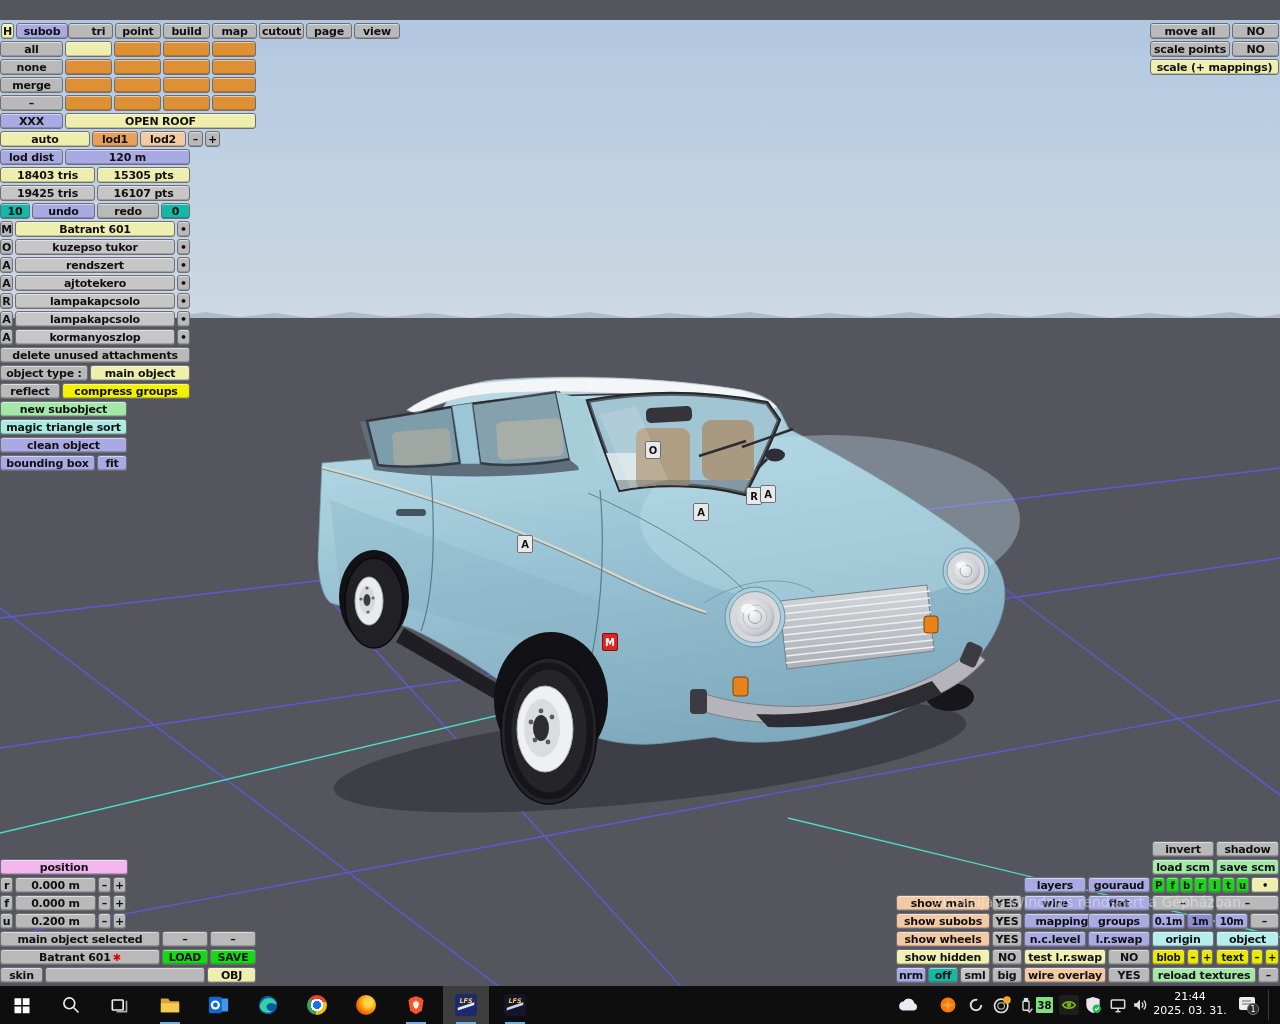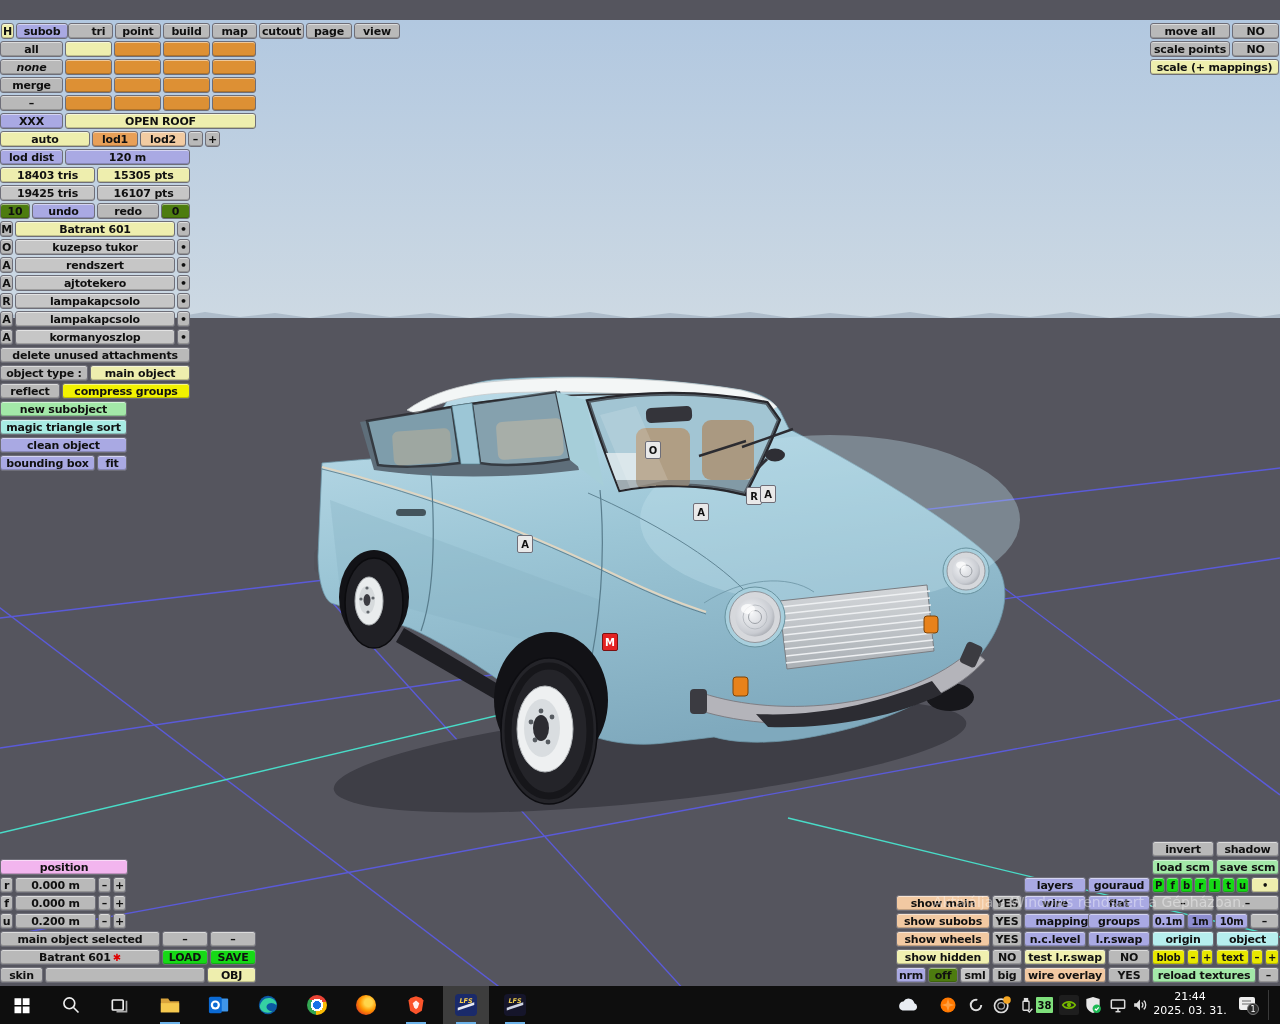--- a/index.html
+++ b/index.html
@@ -11,21 +11,21 @@
   .app-icon{position:absolute;left:5px;top:2px;width:15px;height:15px;border-radius:2px;
     background:linear-gradient(135deg,#4a5ae0 0%,#16207a 70%);overflow:hidden;}
   .app-icon::after{content:"";position:absolute;left:2px;top:7px;width:13px;height:3px;background:#f5c400;transform:rotate(-20deg);}
   .wc{position:absolute;top:0;width:46px;height:20px;display:flex;align-items:center;justify-content:center;}
   
   .b{position:absolute;height:16px;box-sizing:border-box;border-radius:3px;border:1px solid #6e6e78;
      display:flex;align-items:center;justify-content:center;
      font:700 11px "DejaVu Sans",sans-serif;color:#101010;letter-spacing:-0.2px;white-space:nowrap;overflow:hidden;
      box-shadow:inset 0 1px 0 rgba(255,255,255,.5), inset 0 -1px 0 rgba(0,0,0,.2);user-select:none;z-index:20;}
   .s{font-size:10px;}
-  .gray{background:#b9b9b9}.gray2{background:#c6c6c6}.dk{background:#4d7c0f}
+  .gray{background:#b9b9b9}.gray2{background:#c6c6c6}.dk{background:#14b8a6}
   .pur{background:#a9a9e3}.purd{background:#8d8dd0}
   .yel{background:#eeeeae}.byel{background:#f2f200}.ylw2{background:#f0f0b0}
   .org{background:#dd9034}.org2{background:#e8a058}.peach{background:#f2cba2}.tan{background:#f2c9a2}
   .pink{background:#f2b5ee}
   .grn{background:#a3e8a8}.vgrn{background:#16d916}
   .cyn{background:#a8ece4}.cyn2{background:#b6eeee}
   .blobY{background:#e8e800}
   .dirty{color:#e00000;margin-left:2px;font-size:10px;}
   
   .scene{position:absolute;left:0;top:20px;z-index:1;}
@@ -329,21 +329,21 @@
       <div class="b gray" style="left: 163px; top: 23px; width: 47px;">build</div>
       <div class="b gray" style="left: 212px; top: 23px; width: 45px;">map</div>
       <div class="b gray" style="left: 259px; top: 23px; width: 45px;">cutout</div>
       <div class="b gray" style="left: 306px; top: 23px; width: 46px;">page</div>
       <div class="b gray" style="left: 354px; top: 23px; width: 46px; text-align: right;">view</div>
       <div class="b gray" style="left: 0px; top: 41px; width: 63px;">all</div>
       <div class="b yel s" style="left: 65px; top: 41px; width: 47px;"></div>
       <div class="b org s" style="left: 114px; top: 41px; width: 47px;"></div>
       <div class="b org s" style="left: 163px; top: 41px; width: 47px;"></div>
       <div class="b org s" style="left: 212px; top: 41px; width: 44px;"></div>
-      <div class="b gray" style="left: 0px; top: 59px; width: 63px; font-style: italic;">none</div>
+      <div class="b gray" style="left: 0px; top: 59px; width: 63px;">none</div>
       <div class="b org s" style="left: 65px; top: 59px; width: 47px;"></div>
       <div class="b org s" style="left: 114px; top: 59px; width: 47px;"></div>
       <div class="b org s" style="left: 163px; top: 59px; width: 47px;"></div>
       <div class="b org s" style="left: 212px; top: 59px; width: 44px;"></div>
       <div class="b gray" style="left: 0px; top: 77px; width: 63px;">merge</div>
       <div class="b org s" style="left: 65px; top: 77px; width: 47px;"></div>
       <div class="b org s" style="left: 114px; top: 77px; width: 47px;"></div>
       <div class="b org s" style="left: 163px; top: 77px; width: 47px;"></div>
       <div class="b org s" style="left: 212px; top: 77px; width: 44px;"></div>
       <div class="b gray" style="left: 0px; top: 95px; width: 63px;">–</div>

